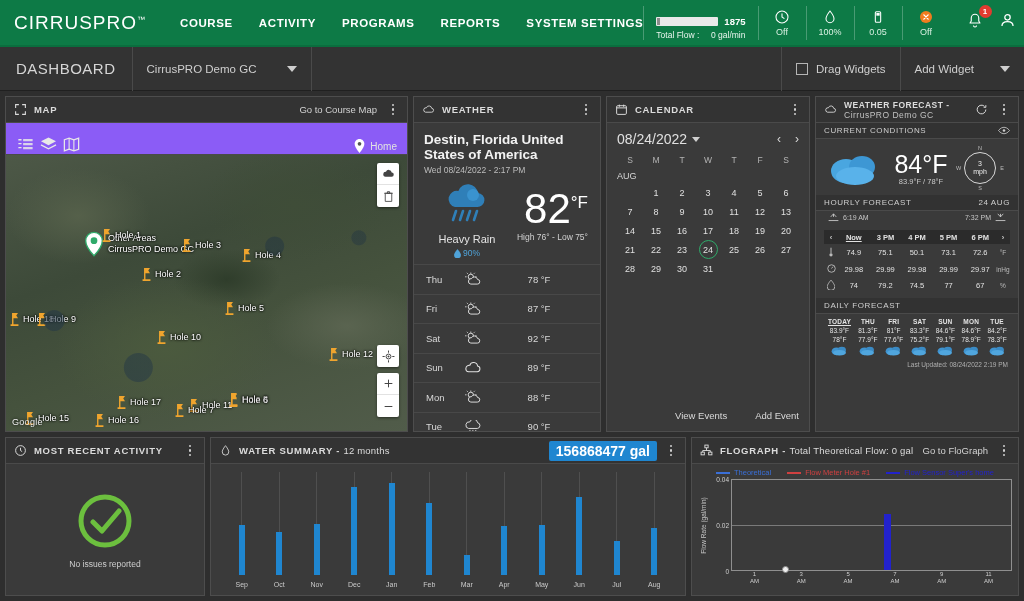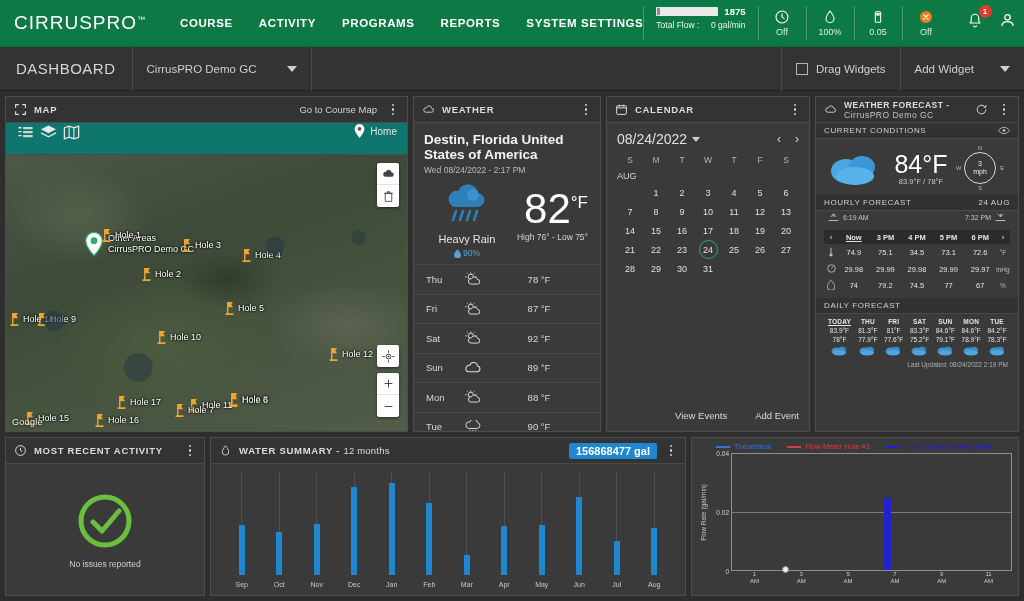--- a/index.html
+++ b/index.html
@@ -16,21 +16,21 @@
   .navlink { font-size:11.5px; font-weight:700; letter-spacing:.6px; color:#fff; cursor:pointer;
              white-space:nowrap; }
   .navspacer { flex:1 1 auto; }
 
   .statgroup { display:flex; align-items:center; height:47px; }
   .statcell { padding:0 11px; height:34px; display:flex; flex-direction:column; align-items:center;
               justify-content:center; border-left:1px solid rgba(255,255,255,.25); min-width:48px; }
   .statcell:first-child { border-left:1px solid rgba(255,255,255,.25); }
   .statlabel { font-size:9px; color:#d9f0e2; margin-top:2px; white-space:nowrap; }
   .flowcell { padding:0 12px; border-left:1px solid rgba(255,255,255,.25); height:34px;
-              display:flex; flex-direction:column; justify-content:flex-start; }
+              display:flex; flex-direction:column; justify-content:flex-end; }
   .flowtop { display:flex; align-items:center; gap:6px; }
   .flowbar { width:62px; height:9px; background:#e9e9e9; border-radius:1px; position:relative; }
   .flowbar i { position:absolute; left:1px; top:1px; bottom:1px; width:3px; background:#8c8c8c; }
   .flowval { font-size:9.5px; color:#fff; font-weight:700; }
   .flowbottom { display:flex; justify-content:space-between; gap:10px; margin-top:3px; }
   .flowbottom span { font-size:8.5px; color:#eaf6ef; }
   .icon-sq { width:16px; height:16px; display:block; }
   .bell-wrap { position:relative; padding:0 14px 0 16px; }
   .badge { position:absolute; top:-7px; right:6px; background:#e23b30; color:#fff; font-size:8px;
            width:13px; height:13px; border-radius:50%; display:flex; align-items:center;
@@ -68,21 +68,21 @@
   .hd-title .thin { font-weight:400; letter-spacing:.2px; }
   .hd-spacer { flex:1 1 auto; }
   .hd-link { font-size:9.5px; color:#d2d2d2; cursor:pointer; margin-right:10px; white-space:nowrap; }
   .kebab { width:12px; display:flex; flex-direction:column; align-items:center; gap:2px;
            cursor:pointer; padding:2px 0; }
   .kebab i { width:2.5px; height:2.5px; background:#d0d0d0; border-radius:50%; }
   .hd-ico { width:13px; height:13px; flex:0 0 auto; }
 
   
   .map-card { width:403px; }
-  .map-tools { height:32px; background:#0f766e; display:flex; align-items:flex-start; padding:0 10px;
+  .map-tools { height:32px; background:#8b5cf6; display:flex; align-items:flex-end; padding:0 10px;
                gap:4px; border-bottom:1px solid #4a4a4a; }
   .map-tool { width:19px; height:19px; cursor:pointer; }
   .map-home { margin-left:auto; display:flex; align-items:center; gap:4px; font-size:10px;
               color:#e2e2e2; cursor:pointer; }
   .map-body { flex:1 1 auto; position:relative; overflow:hidden;
               background:
                 radial-gradient(ellipse 120px 80px at 18% 22%, #55604a 0%, transparent 60%),
                 radial-gradient(ellipse 150px 90px at 72% 18%, #3f4d38 0%, transparent 62%),
                 radial-gradient(ellipse 170px 110px at 40% 70%, #4b5a3e 0%, transparent 65%),
                 radial-gradient(ellipse 130px 70px at 85% 62%, #5a6450 0%, transparent 62%),
@@ -195,21 +195,21 @@
   .dtable tr.hd td { font-weight:700; font-size:6.5px; letter-spacing:.2px; }
   .dtable tr.hd td.today { text-decoration:underline; }
   .lastup { text-align:right; font-size:6.5px; color:#b0b0b0; padding:3px 10px 3px 0; }
 
   
   .act-card { width:200px; }
   .act-body { flex:1 1 auto; display:flex; flex-direction:column; align-items:center;
               justify-content:center; gap:8px; }
   .act-txt { font-size:8.5px; color:#cfcfcf; }
   .ws-card { width:476px; }
-  .ws-badge { background:#1f86d0; color:#fff; font-size:11px; font-weight:700; padding:2px 7px;
+  .ws-badge { background:#1f86d0; color:#fff; font-size:14px; font-weight:700; padding:2px 7px;
               border-radius:2px; margin-right:8px;margin-left:45px; }
   .ws-body { flex:1 1 auto; display:flex; align-items:flex-end; padding:6px 12px 4px; }
   .bars { display:flex; align-items:flex-end; justify-content:space-between; width:100%;
           height:100%; }
   .barcol { display:flex; flex-direction:column; align-items:center; justify-content:flex-end;
             height:100%; flex:1 1 0; position:relative; }
   .barstem { position:absolute; top:2px; bottom:18px; width:1px; background:#4f4f4f; }
   .bar { width:6px; background:#1f86d0; position:relative; z-index:1; }
   .barlbl { font-size:7px; color:#cacaca; margin-top:3px; height:13px; display:flex;
             align-items:center; }
@@ -815,21 +815,21 @@
                 <td class="">6 PM</td>
                 <td class="ar">›</td>
               </tr>
               <tr>
                 <td class="ico"><svg width="8" height="10" viewBox="0 0 10 14">
                     <path d="M5 1v8" stroke="#bbb" stroke-width="1.4"></path>
                     <circle cx="5" cy="11" r="2.3" fill="#bbb"></circle>
                   </svg></td>
                 <td>74.9</td>
                 <td>75.1</td>
-                <td>34.5</td>
+                <td>50.1</td>
                 <td>73.1</td>
                 <td>72.6</td>
                 <td class="unit">°F</td>
               </tr>
               <tr>
                 <td class="ico"><svg width="9" height="9" viewBox="0 0 12 12">
                     <circle cx="6" cy="6" r="5" fill="none" stroke="#bbb" stroke-width="1.2"></circle>
                     <path d="M6 6 8 3.5" stroke="#bbb" stroke-width="1.2"></path>
                   </svg></td>
                 <td>29.98</td>
@@ -1033,20 +1033,39 @@
             <div class="barcol">
               <div class="barstem"></div>
               <div class="bar" style="height:39.05555555555555%"></div>
               <div class="barlbl">Aug</div>
             </div>
           </div>
       </div>
     </div>
 
     <div class="card fg-card">
+      <div class="card-hd">
+        <svg class="hd-ico" viewBox="0 0 24 24">
+          <rect x="9" y="2" width="6" height="5" fill="none" stroke="#dcdcdc" stroke-width="1.7"></rect>
+          <rect x="2" y="15" width="6" height="5" fill="none" stroke="#dcdcdc" stroke-width="1.7"></rect>
+          <rect x="16" y="15" width="6" height="5" fill="none" stroke="#dcdcdc" stroke-width="1.7"></rect>
+          <path d="M12 7v5M5 15v-3h14v3" fill="none" stroke="#dcdcdc" stroke-width="1.7"></path>
+        </svg>
+        <div class="hd-title">
+          <span>FLOGRAPH -</span>
+          <span class="thin">Total Theoretical Flow: 0 gal</span>
+        </div>
+        <div class="hd-spacer"></div>
+        <div class="hd-link">Go to FloGraph</div>
+        <div class="kebab">
+            <i></i>
+            <i></i>
+            <i></i>
+          </div>
+      </div>
       <div class="fg-body">
         <div class="fg-leg" id="fg-leg">
             <div>
               <i style="background:#3a6fd8"></i>
               <span style="color:#3a6fd8">Theoretical</span>
             </div>
             <div>
               <i style="background:#d04040"></i>
               <span style="color:#d04040">Flow Meter Hole #1</span>
             </div>

